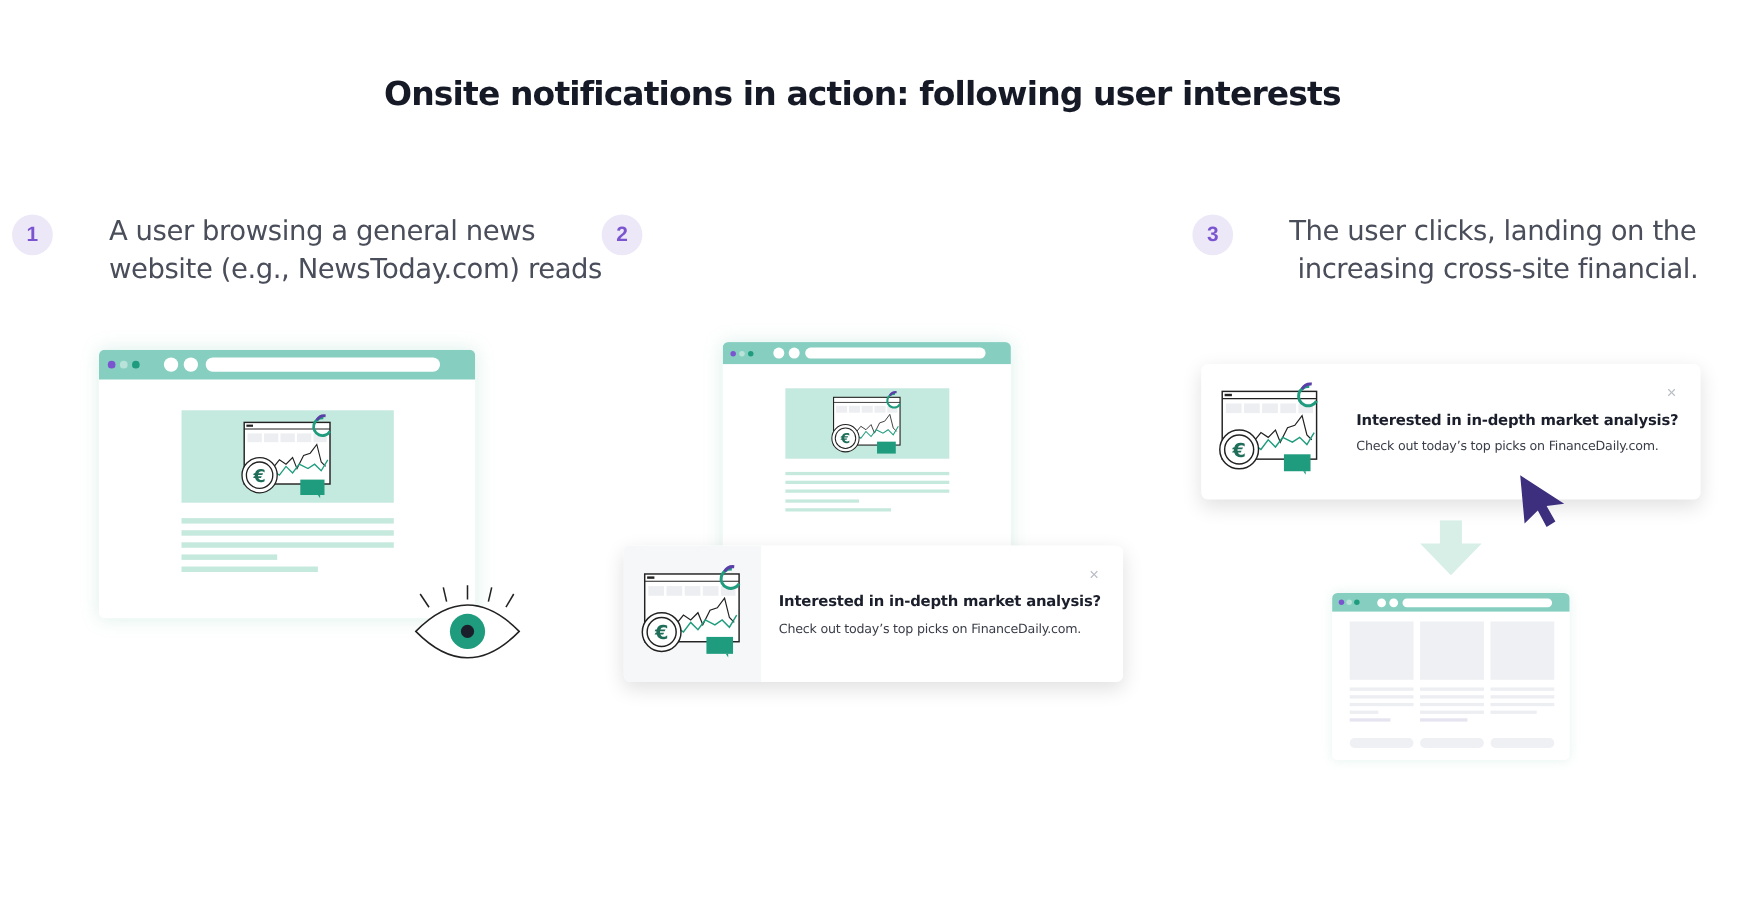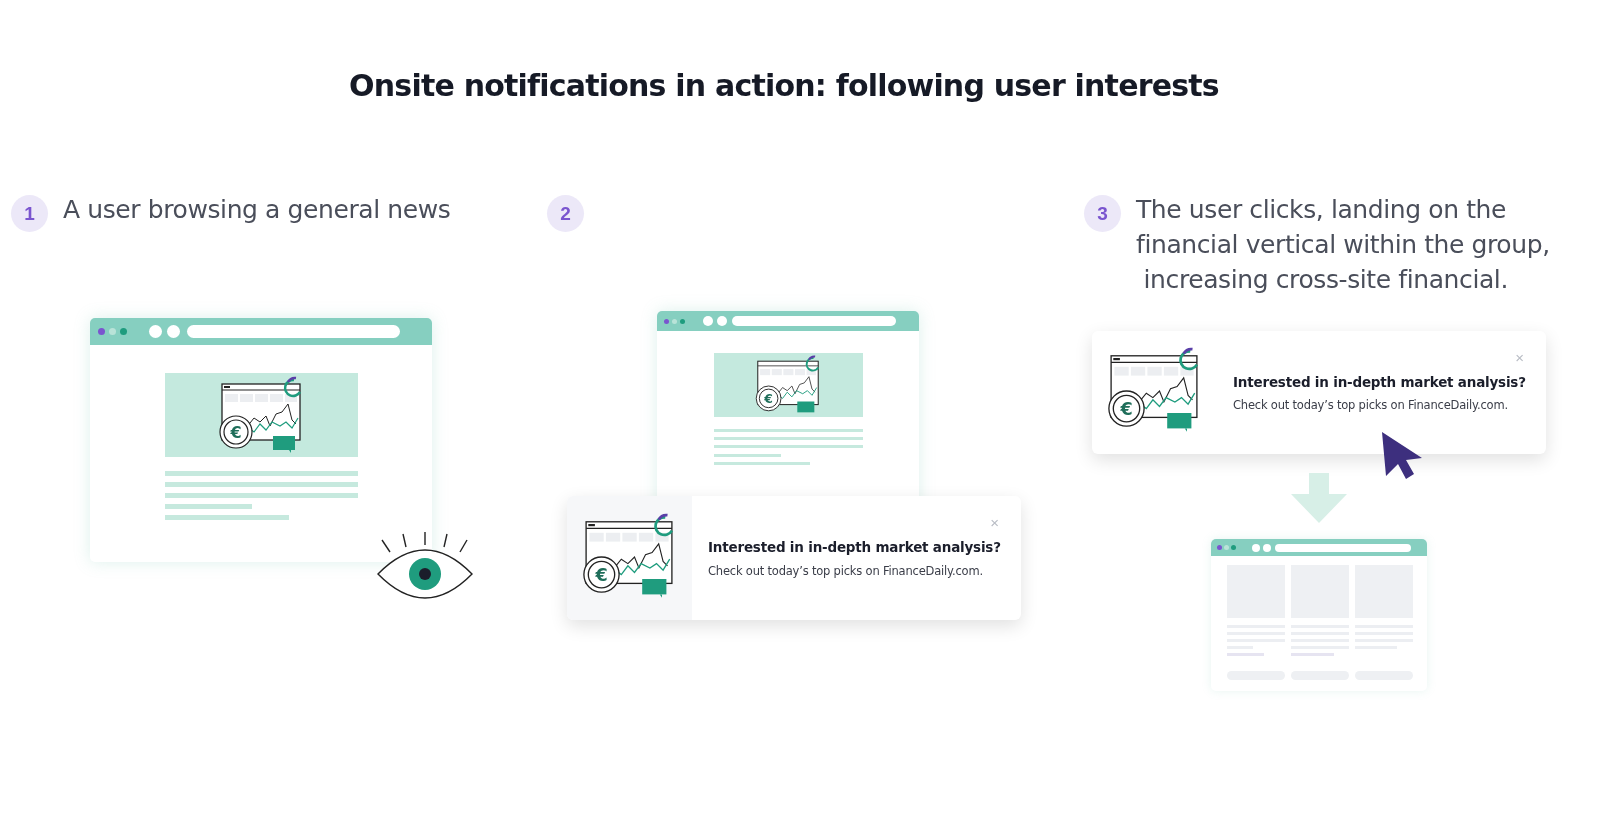--- a/index.html
+++ b/index.html
@@ -6,21 +6,21 @@
   html, body { width: 1600px; height: 838px; background: #ffffff; overflow: hidden; }
   body { position: relative; font-family: "Liberation Sans", "DejaVu Sans", sans-serif; color: #1b1e2b; }
 
   .title { position: absolute; left: 0; top: 68px; width: 1568px; text-align: center;
     font-family: "DejaVu Sans", sans-serif; font-weight: bold; font-size: 30px; letter-spacing: -0.8px; color: #161a26; }
 
   .step-head { position: absolute; display: flex; align-items: flex-start; }
   .badge { width: 37px; height: 37px; border-radius: 50%; background: #ece8f8; color: #7a55cf;
     font-weight: bold; font-size: 19px; display: flex; align-items: center; justify-content: center; flex-shrink: 0; margin-top: 3px; }
   .step-text { margin-left: 15px; font-family: "DejaVu Sans", sans-serif; font-size: 25px; line-height: 35px; color: #4a4e5a; letter-spacing: -0.4px; }
-  .step-text span { display: block; white-space: nowrap; }
+  .step-text span { display: block; white-space: nowrap; margin-left: 36px; }
 
   
   .browser { position: absolute; background: #fff; border-radius: 5px; overflow: hidden;
     box-shadow: 0 0 16px rgba(120,200,180,0.25); }
   .browser .bar { background: #86cfc0; display: flex; align-items: center; }
   .browser .dot { border-radius: 50%; display: inline-block; }
   .browser .circle { background: #fff; border-radius: 50%; display: inline-block; }
   .browser .url { background: #fff; border-radius: 10px; }
   .hero { position: absolute; background: #c4e9de; }
   .line { position: absolute; background: #c6e9de; height: 5px; }
@@ -40,30 +40,30 @@
 </style>
 </head>
 <body>
 
 <div class="title">Onsite notifications in action: following user interests</div>
 
 <div class="step-head" style="left:11px;top:192px;">
   <div class="badge">1</div>
   <div class="step-text">
     <span>A user browsing a general news</span>
+    <span>website (e.g., NewsToday.com) reads</span>
   </div>
 </div>
 <div class="step-head" style="left:547px;top:192px;">
   <div class="badge">2</div>
 </div>
 <div class="step-head" style="left:1084px;top:192px;">
   <div class="badge">3</div>
   <div class="step-text">
     <span>The user clicks, landing on the</span>
-    <span>financial vertical within the group,</span>
     <span style="white-space:pre"> increasing cross-site financial.</span>
   </div>
 </div>
 
 <div class="browser" style="left:90px;top:318px;width:342px;height:244px;">
   <div class="bar" style="height:27px;padding-left:8px;">
     <span class="dot" style="width:7px;height:7px;background:#7a55cf;"></span>
     <span class="dot" style="width:7px;height:7px;background:#b9e3d8;margin-left:4px;"></span>
     <span class="dot" style="width:7px;height:7px;background:#1f9c7e;margin-left:4px;"></span>
     <span class="circle" style="width:13px;height:13px;margin-left:22px;"></span>

